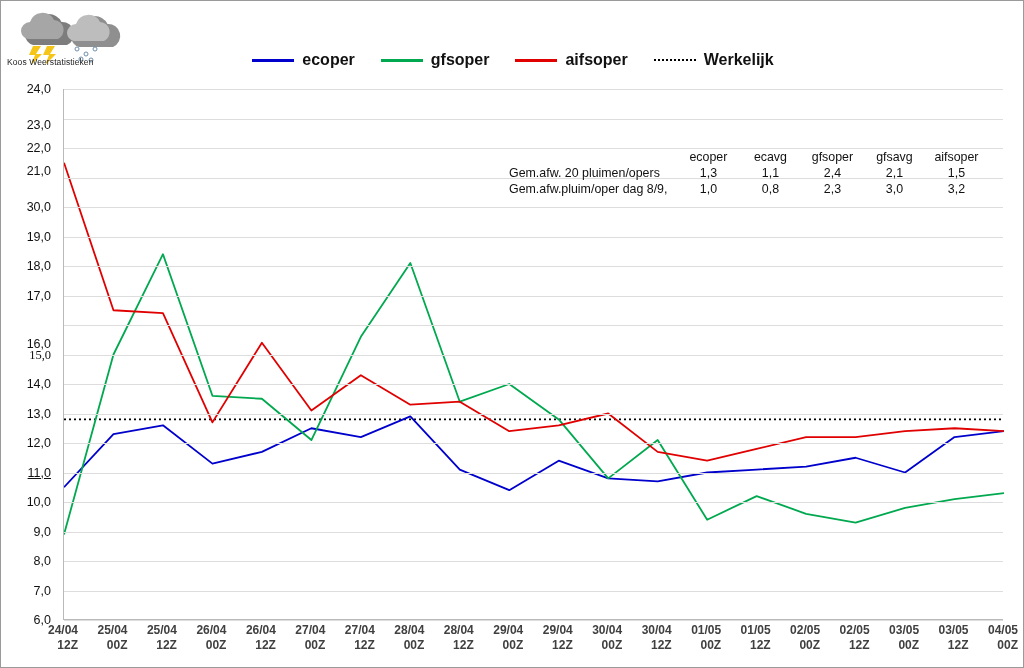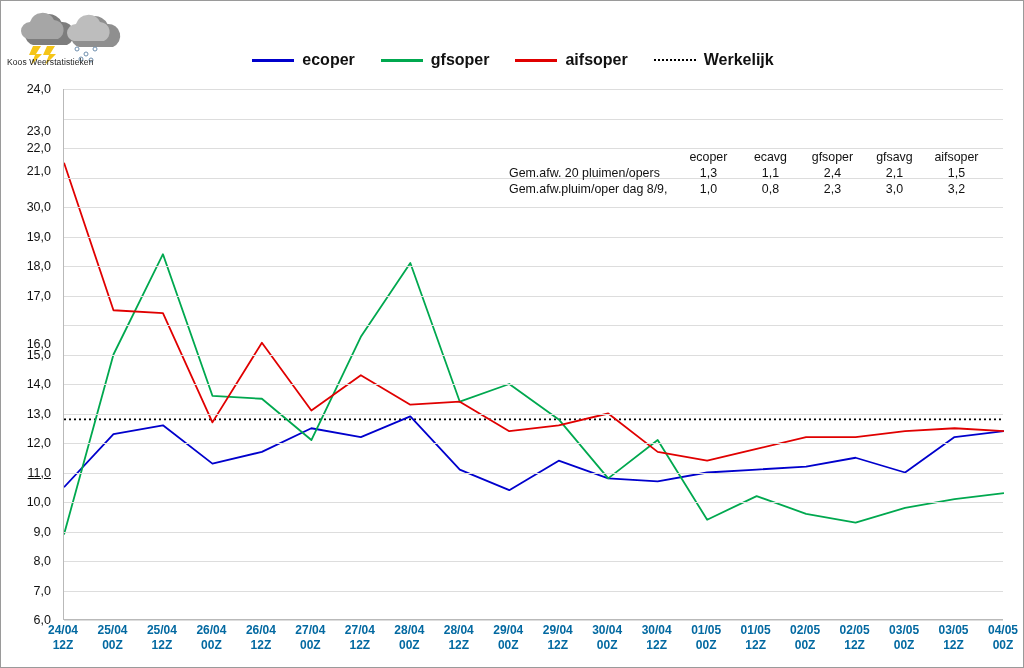--- a/index.html
+++ b/index.html
@@ -117,22 +117,22 @@
     left: 62px;
     top: 622px;
     width: 940px;
     height: 44px;
   }
   .xtick {
     position: absolute;
     top: 0;
     font-size: 12px;
     font-weight: bold;
-    color: #0369a1;
-    text-align: center;
+    color: #404040;
+    text-align: right;
     transform: translateX(-50%);
     line-height: 15px;
     white-space: nowrap;
   }
   
   #stats {
     position: absolute;
     left: 508px;
     top: 148px;
     font-size: 12.4px;
@@ -211,29 +211,29 @@
   <div id="yaxis-labels">
       <div class="ytick" style="top: 531px;">6,0</div>
       <div class="ytick" style="top: 501.5px;">7,0</div>
       <div class="ytick" style="top: 472px;">8,0</div>
       <div class="ytick" style="top: 442.5px;">9,0</div>
       <div class="ytick" style="top: 413px;">10,0</div>
       <div class="ytick" style="top: 383.5px; text-decoration: underline;">11,0</div>
       <div class="ytick" style="top: 354px;">12,0</div>
       <div class="ytick" style="top: 324.5px;">13,0</div>
       <div class="ytick" style="top: 295px;">14,0</div>
-      <div class="ytick" style="top: 265.5px;">15,0</div>
+      <div class="ytick" style="top: 265.5px; font-family: Liberation Serif, serif;">15,0</div>
       <div class="ytick" style="top: 236px; margin-top: 19px;">16,0</div>
       <div class="ytick" style="top: 206.5px;">17,0</div>
       <div class="ytick" style="top: 177px;">18,0</div>
       <div class="ytick" style="top: 147.5px;">19,0</div>
       <div class="ytick" style="top: 118px;">30,0</div>
       <div class="ytick" style="top: 82px; margin-left: 8px;">21,0</div>
       <div class="ytick" style="top: 59px;">22,0</div>
-      <div class="ytick" style="top: 42px; margin-left: 23px;">23,0</div>
+      <div class="ytick" style="top: 36px; margin-left: 23px;">23,0</div>
       <div class="ytick" style="top: 0px;">24,0</div>
     </div>
 
   <div id="plot">
       <div class="gridline" style="top: 0px;"></div>
       <div class="gridline" style="top: 29.5px;"></div>
       <div class="gridline" style="top: 59px;"></div>
       <div class="gridline" style="top: 88.5px;"></div>
       <div class="gridline" style="top: 118px;"></div>
       <div class="gridline" style="top: 147.5px;"></div>

